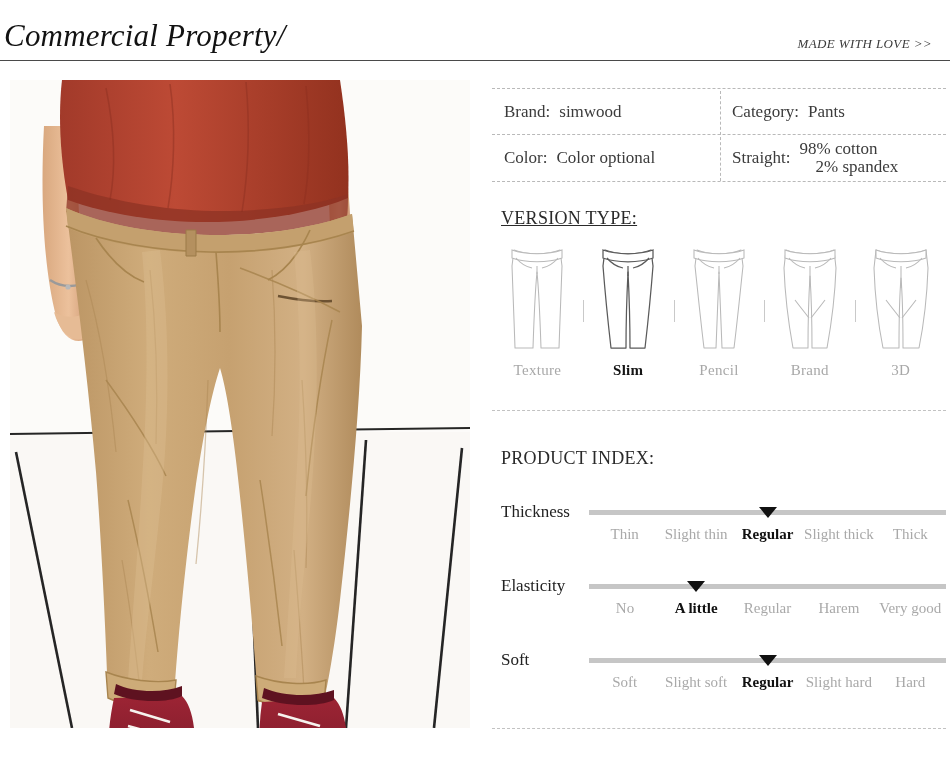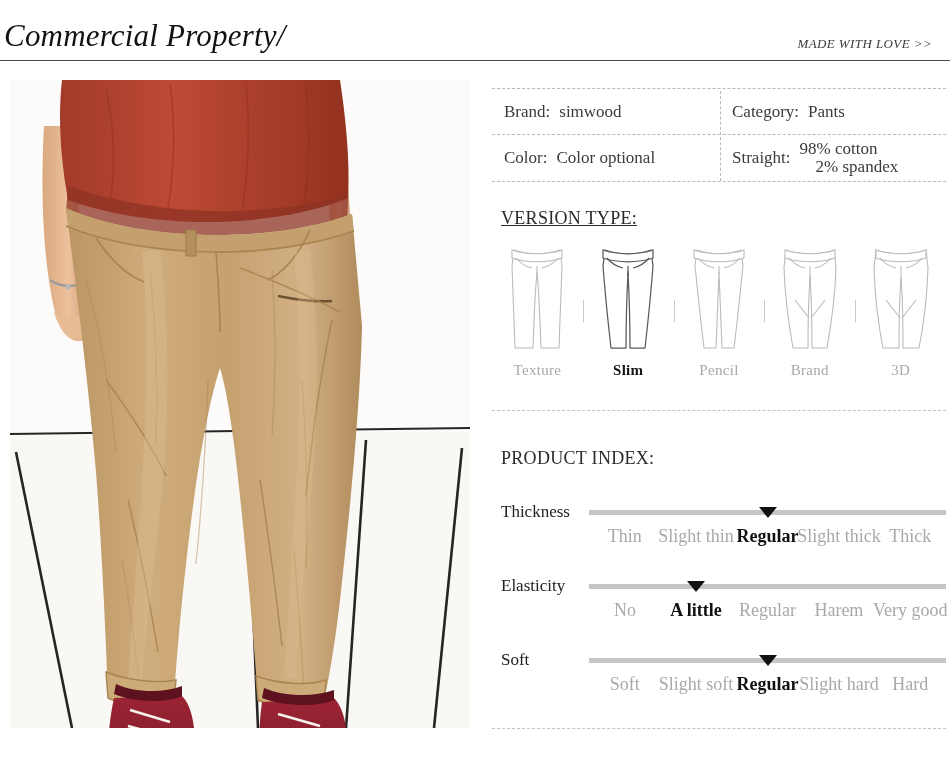--- a/index.html
+++ b/index.html
@@ -141,21 +141,21 @@
     border-left: 9px solid transparent;
     border-right: 9px solid transparent;
     border-top: 11px solid #111111;
     margin-left: -9px;
   }
   .scale-labels {
     position: absolute; left: 0; top: 38px; width: 357px; height: 26px;
   }
   .scale-label {
     position: absolute; top: 0; text-align: center;
-    font-size: 18px; color: #a9a9a9; white-space: nowrap;
+    font-size: 15px; color: #a9a9a9; white-space: nowrap;
     transform: translateX(-50%);
   }
   .scale-label.active { color: #111111; font-weight: bold; }
 </style>
 </head>
 <body>
 
 <div id="page">
 
   <div id="header">

